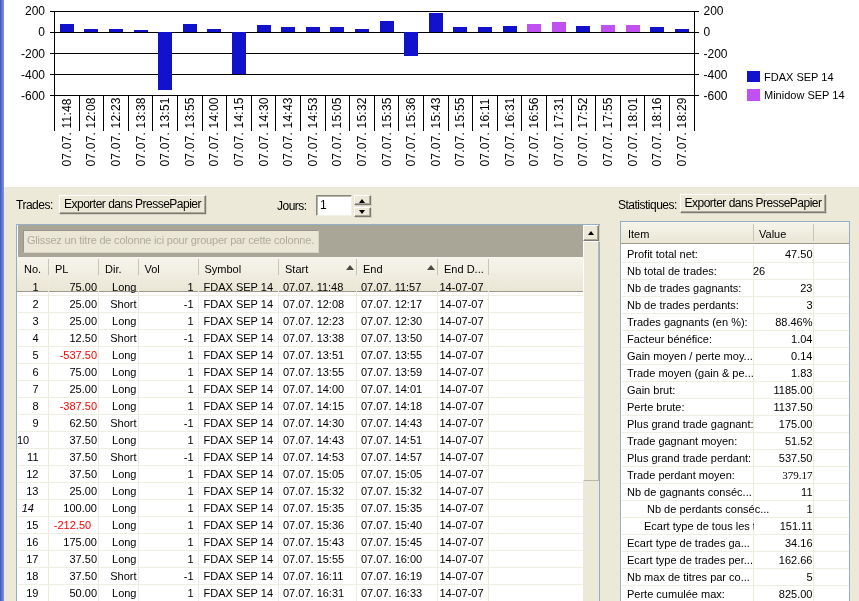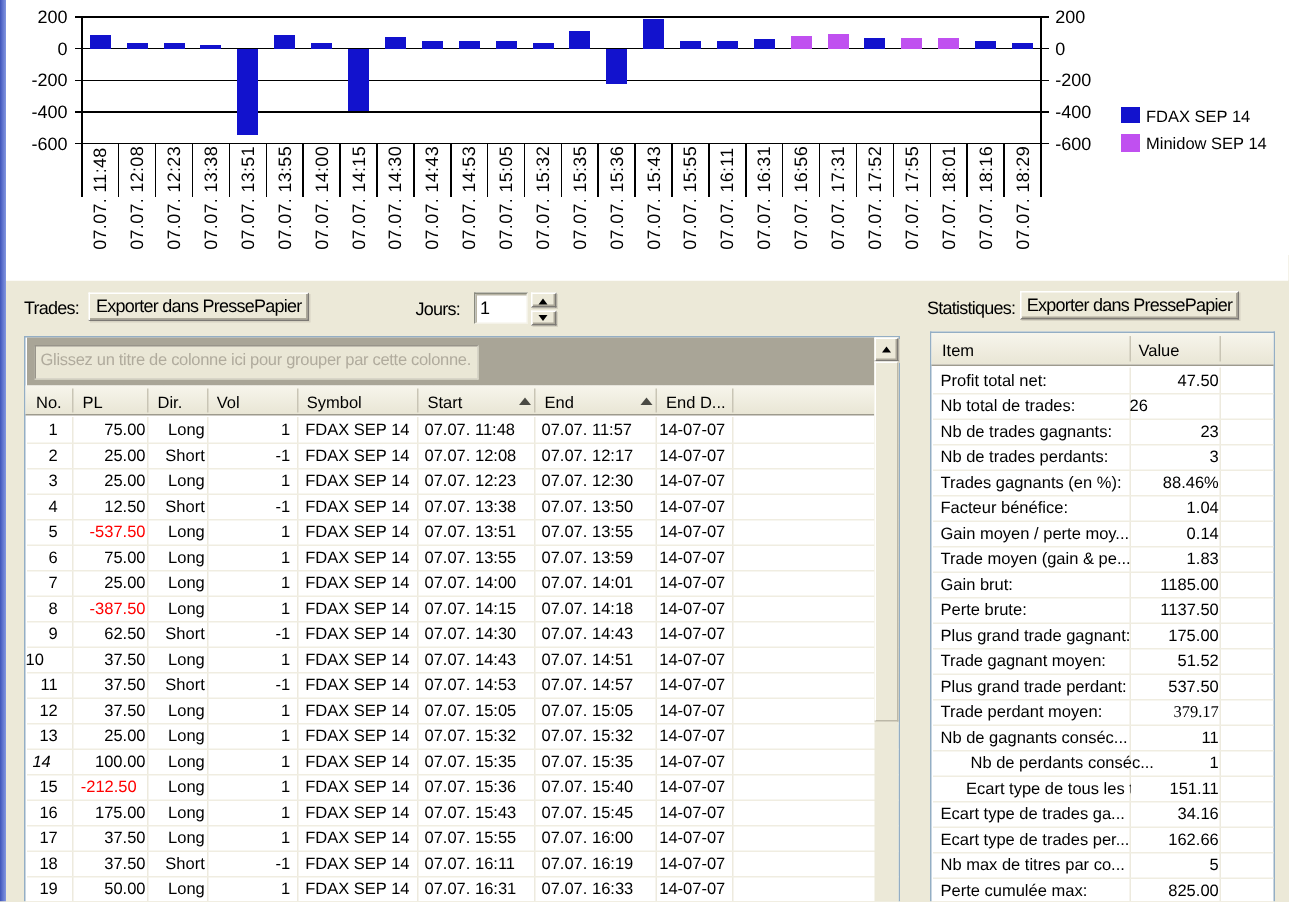--- a/index.html
+++ b/index.html
@@ -142,21 +142,21 @@
 <div style="position:absolute;left:359px;top:210px;width:0;height:0;border-left:3.5px solid transparent;border-right:3.5px solid transparent;border-top:4px solid #000;"></div>
 <span class="lbl" style="left:618px;top:198px;">Statistiques:</span>
 <div class="btn" style="left:680px;top:194px;width:146px;height:19px;">Exporter dans PressePapier</div>
 
 <div style="position:absolute;left:16px;top:224px;width:584px;height:377px;background:#fff;border:1px solid #94aec4;border-bottom:none;"></div>
 
 <div style="position:absolute;left:18px;top:225px;width:565px;height:32px;background:#a9a597;"></div>
 <div style="position:absolute;left:23px;top:229.5px;width:296px;height:23.5px;background:#eae7d6;border:1px solid #98948a;border-right-color:#d8d5c8;border-bottom-color:#d8d5c8;"></div>
 <span style="position:absolute;left:27px;top:234px;color:#b0ab9d;letter-spacing:-0.2px;">Glissez un titre de colonne ici pour grouper par cette colonne.</span>
 
-<div style="position:absolute;left:17px;top:257px;width:566px;height:20px;background:linear-gradient(180deg,#f7f5ec,#e9e6d5);border-bottom:1px solid #9d9a8d;">
+<div style="position:absolute;left:17px;top:257px;width:566px;height:35px;background:linear-gradient(180deg,#f7f5ec,#e9e6d5);border-bottom:1px solid #9d9a8d;">
     <span style="position:absolute;left:7px;top:5.5px;">No.</span>
     <span style="position:absolute;left:38px;top:5.5px;">PL</span>
     <div style="position:absolute;left:31px;top:2px;width:1px;height:16px;background:#c9c5b5"></div>
     <span style="position:absolute;left:88px;top:5.5px;">Dir.</span>
     <div style="position:absolute;left:81px;top:2px;width:1px;height:16px;background:#c9c5b5"></div>
     <span style="position:absolute;left:127.5px;top:5.5px;">Vol</span>
     <div style="position:absolute;left:120.5px;top:2px;width:1px;height:16px;background:#c9c5b5"></div>
     <span style="position:absolute;left:187.5px;top:5.5px;">Symbol</span>
     <div style="position:absolute;left:180.5px;top:2px;width:1px;height:16px;background:#c9c5b5"></div>
     <span style="position:absolute;left:268px;top:5.5px;">Start</span>

